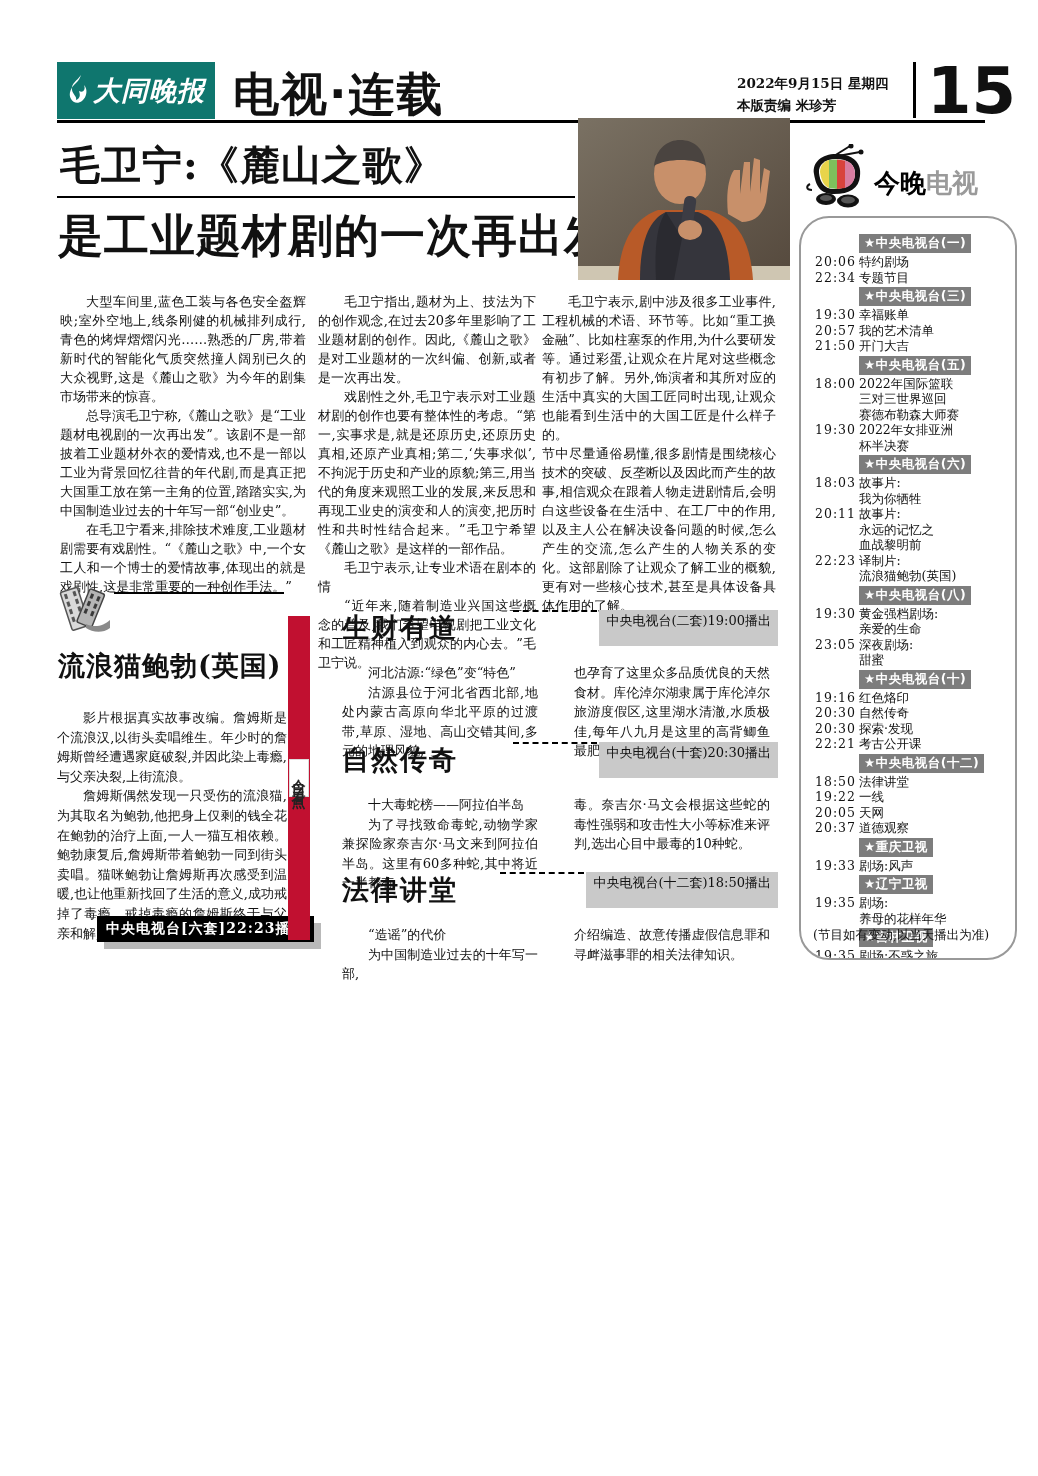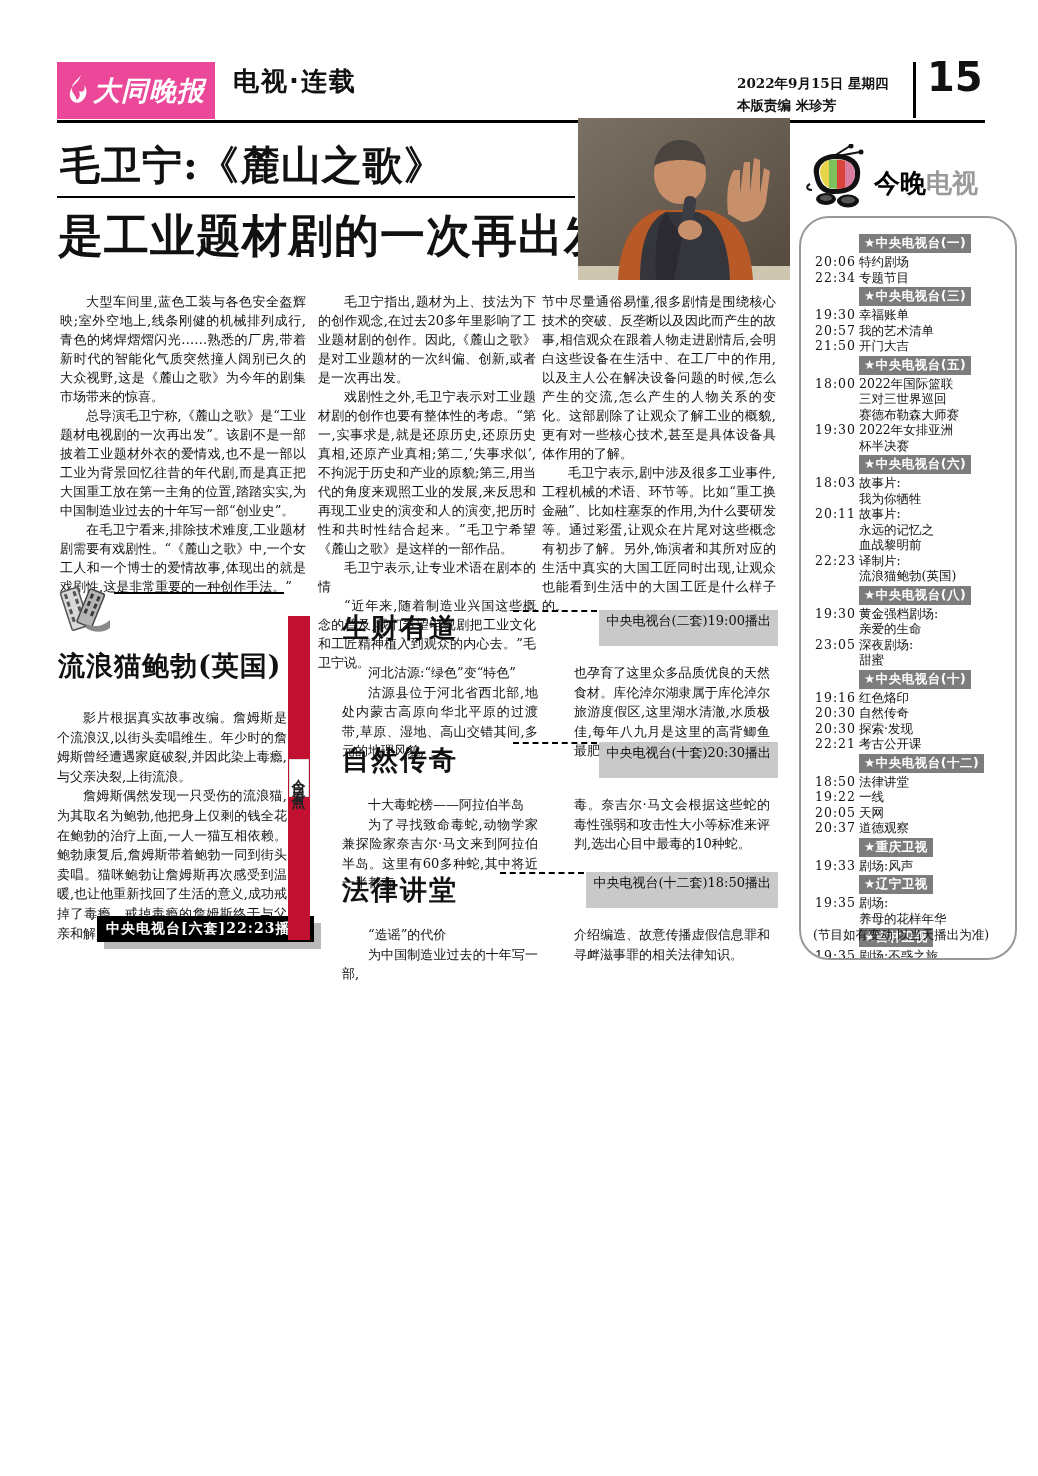--- a/index.html
+++ b/index.html
@@ -1,27 +1,27 @@
 <!DOCTYPE html>
 <html><head>
 <meta charset="utf-8">
 <style>
   html,body{margin:0;padding:0;background:#fff;}
   .page{position:relative;width:1038px;height:1476px;background:#fff;overflow:hidden;
         font-family:"DejaVu Serif","Liberation Serif",serif;color:#111;}
   
-  .logo{position:absolute;left:57px;top:62px;width:158px;height:57px;background:#ec4899;
+  .logo{position:absolute;left:57px;top:62px;width:158px;height:57px;background:#0f766e;
         display:flex;align-items:center;justify-content:center;gap:4px;}
   .logo-text{color:#fff;font-size:27px;font-weight:bold;font-style:italic;letter-spacing:1px;
         font-family:"DejaVu Serif",serif;}
-  .section-title{position:absolute;left:233px;top:64px;font-size:26px;font-weight:900;
+  .section-title{position:absolute;left:233px;top:64px;font-size:46px;font-weight:900;
         font-family:"DejaVu Sans","Liberation Sans",sans-serif;letter-spacing:2px;}
   .date-block{position:absolute;left:737px;top:72px;font-size:13.5px;font-weight:bold;line-height:22px;}
   .pagenum-bar{position:absolute;left:913px;top:62px;width:3px;height:56px;background:#000;}
-  .pagenum{position:absolute;left:927px;top:54px;font-size:40px;font-weight:900;
+  .pagenum{position:absolute;left:927px;top:54px;font-size:64px;font-weight:900;
         font-family:"DejaVu Sans",sans-serif;}
   .header-rule{position:absolute;left:57px;top:120px;width:928px;height:3px;background:#000;}
   
   .headline1{position:absolute;left:60px;top:138px;font-size:40px;font-weight:900;letter-spacing:1px;}
   .headline-divider{position:absolute;left:57px;top:196px;width:518px;height:2px;background:#000;}
   .headline2{position:absolute;left:58px;top:206px;font-size:45px;font-weight:900;letter-spacing:1px;}
   .photo{position:absolute;left:578px;top:118px;width:212px;height:162px;}
   
   .acol{position:absolute;top:292px;font-size:13px;line-height:19px;text-align:justify;}
   .acol-0{left:60px;width:246px;}
@@ -123,22 +123,22 @@
       <p class="apara">在毛卫宁看来,排除技术难度,工业题材剧需要有戏剧性。“《麓山之歌》中,一个女工人和一个博士的爱情故事,体现出的就是戏剧性,这是非常重要的一种创作手法。”</p>
     </div>
   <div class="acol acol-1">
       <p class="apara">毛卫宁指出,题材为上、技法为下的创作观念,在过去20多年里影响了工业题材剧的创作。因此,《麓山之歌》是对工业题材的一次纠偏、创新,或者是一次再出发。</p>
       <p class="apara">戏剧性之外,毛卫宁表示对工业题材剧的创作也要有整体性的考虑。“第一,实事求是,就是还原历史,还原历史真相,还原产业真相;第二,‘失事求似’,不拘泥于历史和产业的原貌;第三,用当代的角度来观照工业的发展,来反思和再现工业史的演变和人的演变,把历时性和共时性结合起来。”毛卫宁希望《麓山之歌》是这样的一部作品。</p>
       <p class="apara">毛卫宁表示,让专业术语在剧本的情</p>
       <p class="apara">“近年来,随着制造业兴国这些概念的普及,我们希望电视剧把工业文化和工匠精神植入到观众的内心去。”毛卫宁说。</p>
     </div>
   <div class="acol acol-2">
     <div>
+        <p class="apara">毛卫宁表示,剧中涉及很多工业事件,工程机械的术语、环节等。比如“重工换金融”、比如柱塞泵的作用,为什么要研发等。通过彩蛋,让观众在片尾对这些概念有初步了解。另外,饰演者和其所对应的生活中真实的大国工匠同时出现,让观众也能看到生活中的大国工匠是什么样子的。</p>
         <p class="apara no-indent">节中尽量通俗易懂,很多剧情是围绕核心技术的突破、反垄断以及因此而产生的故事,相信观众在跟着人物走进剧情后,会明白这些设备在生活中、在工厂中的作用,以及主人公在解决设备问题的时候,怎么产生的交流,怎么产生的人物关系的变化。这部剧除了让观众了解工业的概貌,更有对一些核心技术,甚至是具体设备具体作用的了解。</p>
-        <p class="apara">毛卫宁表示,剧中涉及很多工业事件,工程机械的术语、环节等。比如“重工换金融”、比如柱塞泵的作用,为什么要研发等。通过彩蛋,让观众在片尾对这些概念有初步了解。另外,饰演者和其所对应的生活中真实的大国工匠同时出现,让观众也能看到生活中的大国工匠是什么样子的。</p>
       </div>
     <div class="byline">王嫚</div>
   </div>
 
   <svg class="film-icon" viewBox="0 0 56 56">
     <g transform="rotate(-18 28 28)">
       <rect x="10" y="6" width="18" height="40" rx="2" fill="#d9d9d9" stroke="#555" stroke-width="1.5"></rect>
       <rect x="13" y="9" width="3" height="5" fill="#555"></rect>
         <rect x="13" y="17" width="3" height="5" fill="#555"></rect>
       <rect x="13" y="25" width="3" height="5" fill="#555"></rect>

